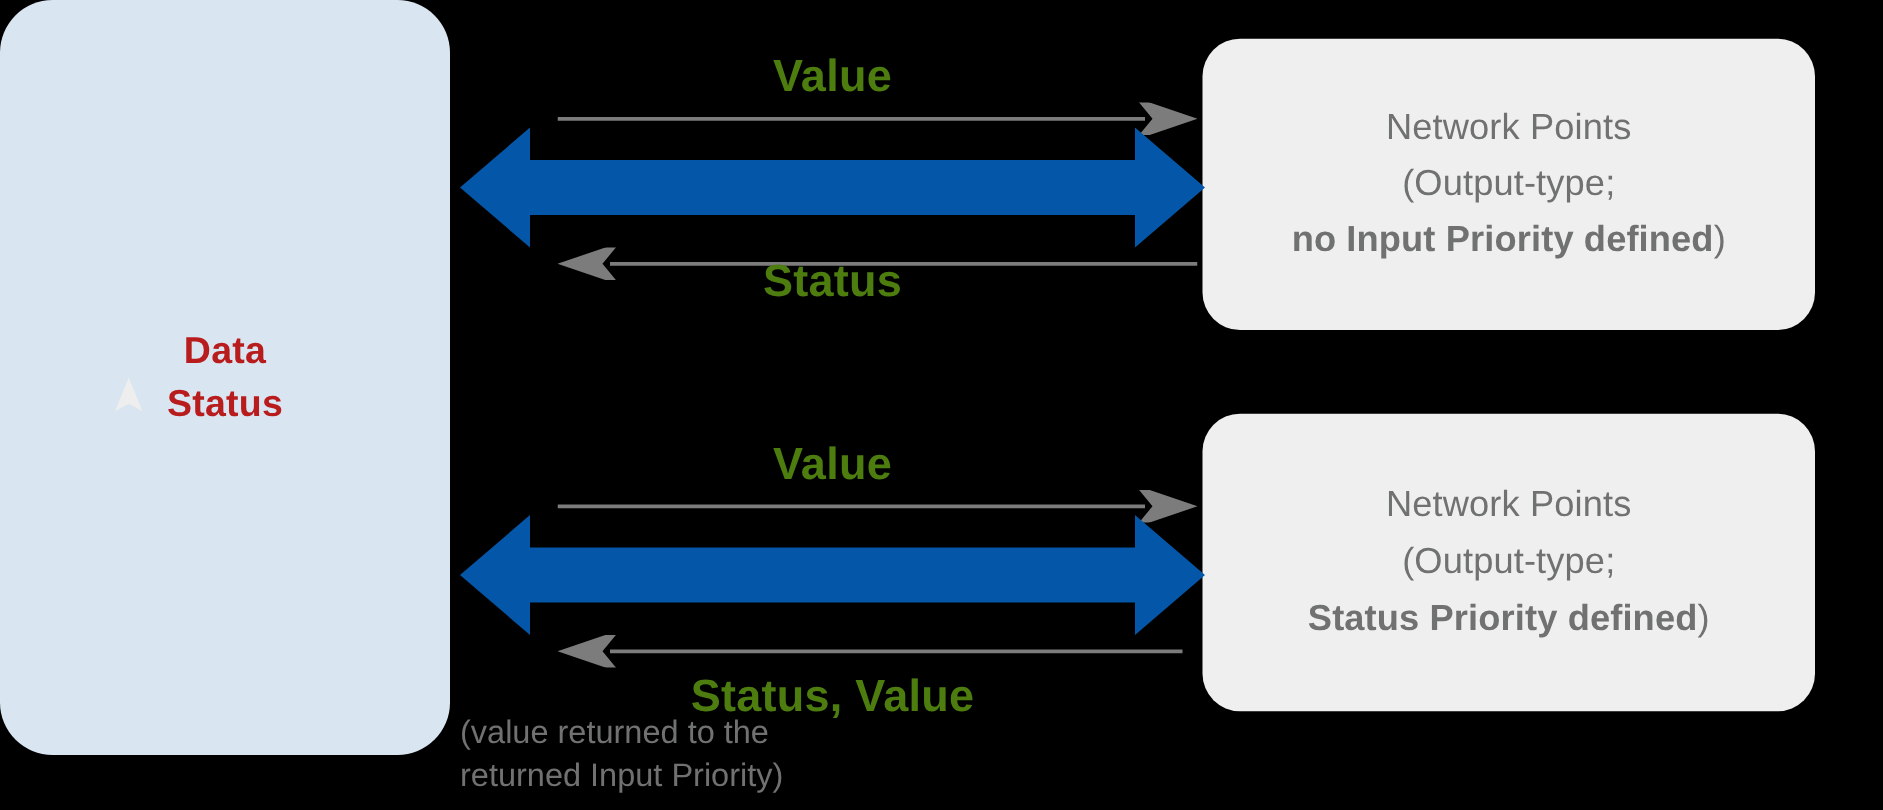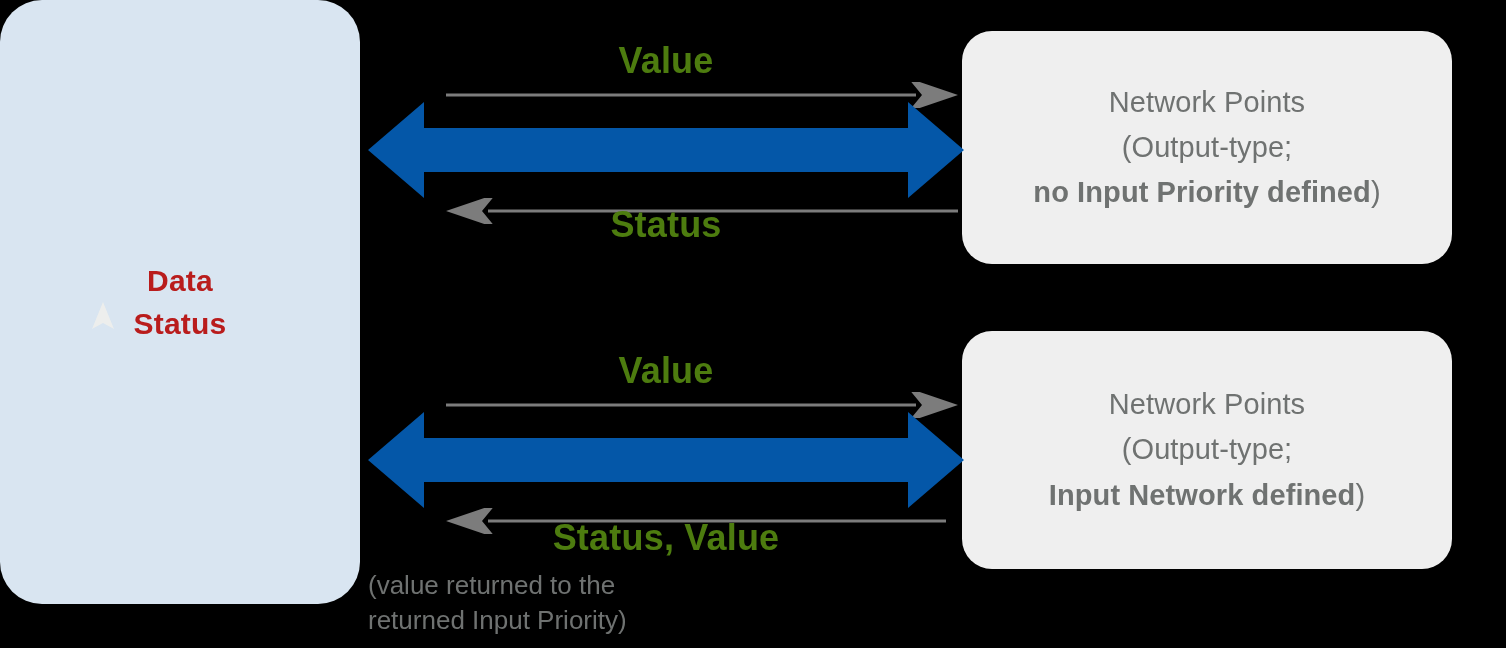--- a/index.html
+++ b/index.html
@@ -106,21 +106,21 @@
     width: 596px;
     left: 0;
     text-align: center;
     color: #4d7c0f;
     font-size: 36px;
     font-weight: bold;
     letter-spacing: 0.2px;
   }
   .label-value { top: 0px; }
   .label-status-top { top: 164px; }
-  .label-status-bottom { top: 167px; text-align: center; }
+  .label-status-bottom { top: 186px; text-align: center; }
 
   .sub-label {
     position: absolute;
     width: 596px;
     left: 0;
     top: 218px;
     text-align: left;
     color: #6f7271;
     font-size: 26px;
     font-weight: normal;
@@ -147,21 +147,21 @@
       <div>Network Points</div>
       <div>(Output-type;</div>
       <div><span class="b">no Input Priority defined</span><span>)</span></div>
     </div>
   </div>
 
   <div class="netbox netbox-bottom">
     <div class="netbox-text">
       <div>Network Points</div>
       <div>(Output-type;</div>
-      <div><span class="b">Input Network defined</span><span>)</span></div>
+      <div><span class="b">Status Priority defined</span><span>)</span></div>
     </div>
   </div>
 
   <div class="arrow-group group-top">
 
     <div class="flow-label label-value">Value</div>
 
     <svg class="thin-arrow-svg thin-top" viewBox="0 0 512 26" aria-hidden="true">
       <line x1="0" y1="13" x2="470" y2="13" stroke="#7c7c7c" stroke-width="3"></line>
       <path d="M512 13 L462 30 L476 13 L462 -4 Z" fill="#7c7c7c"></path>

